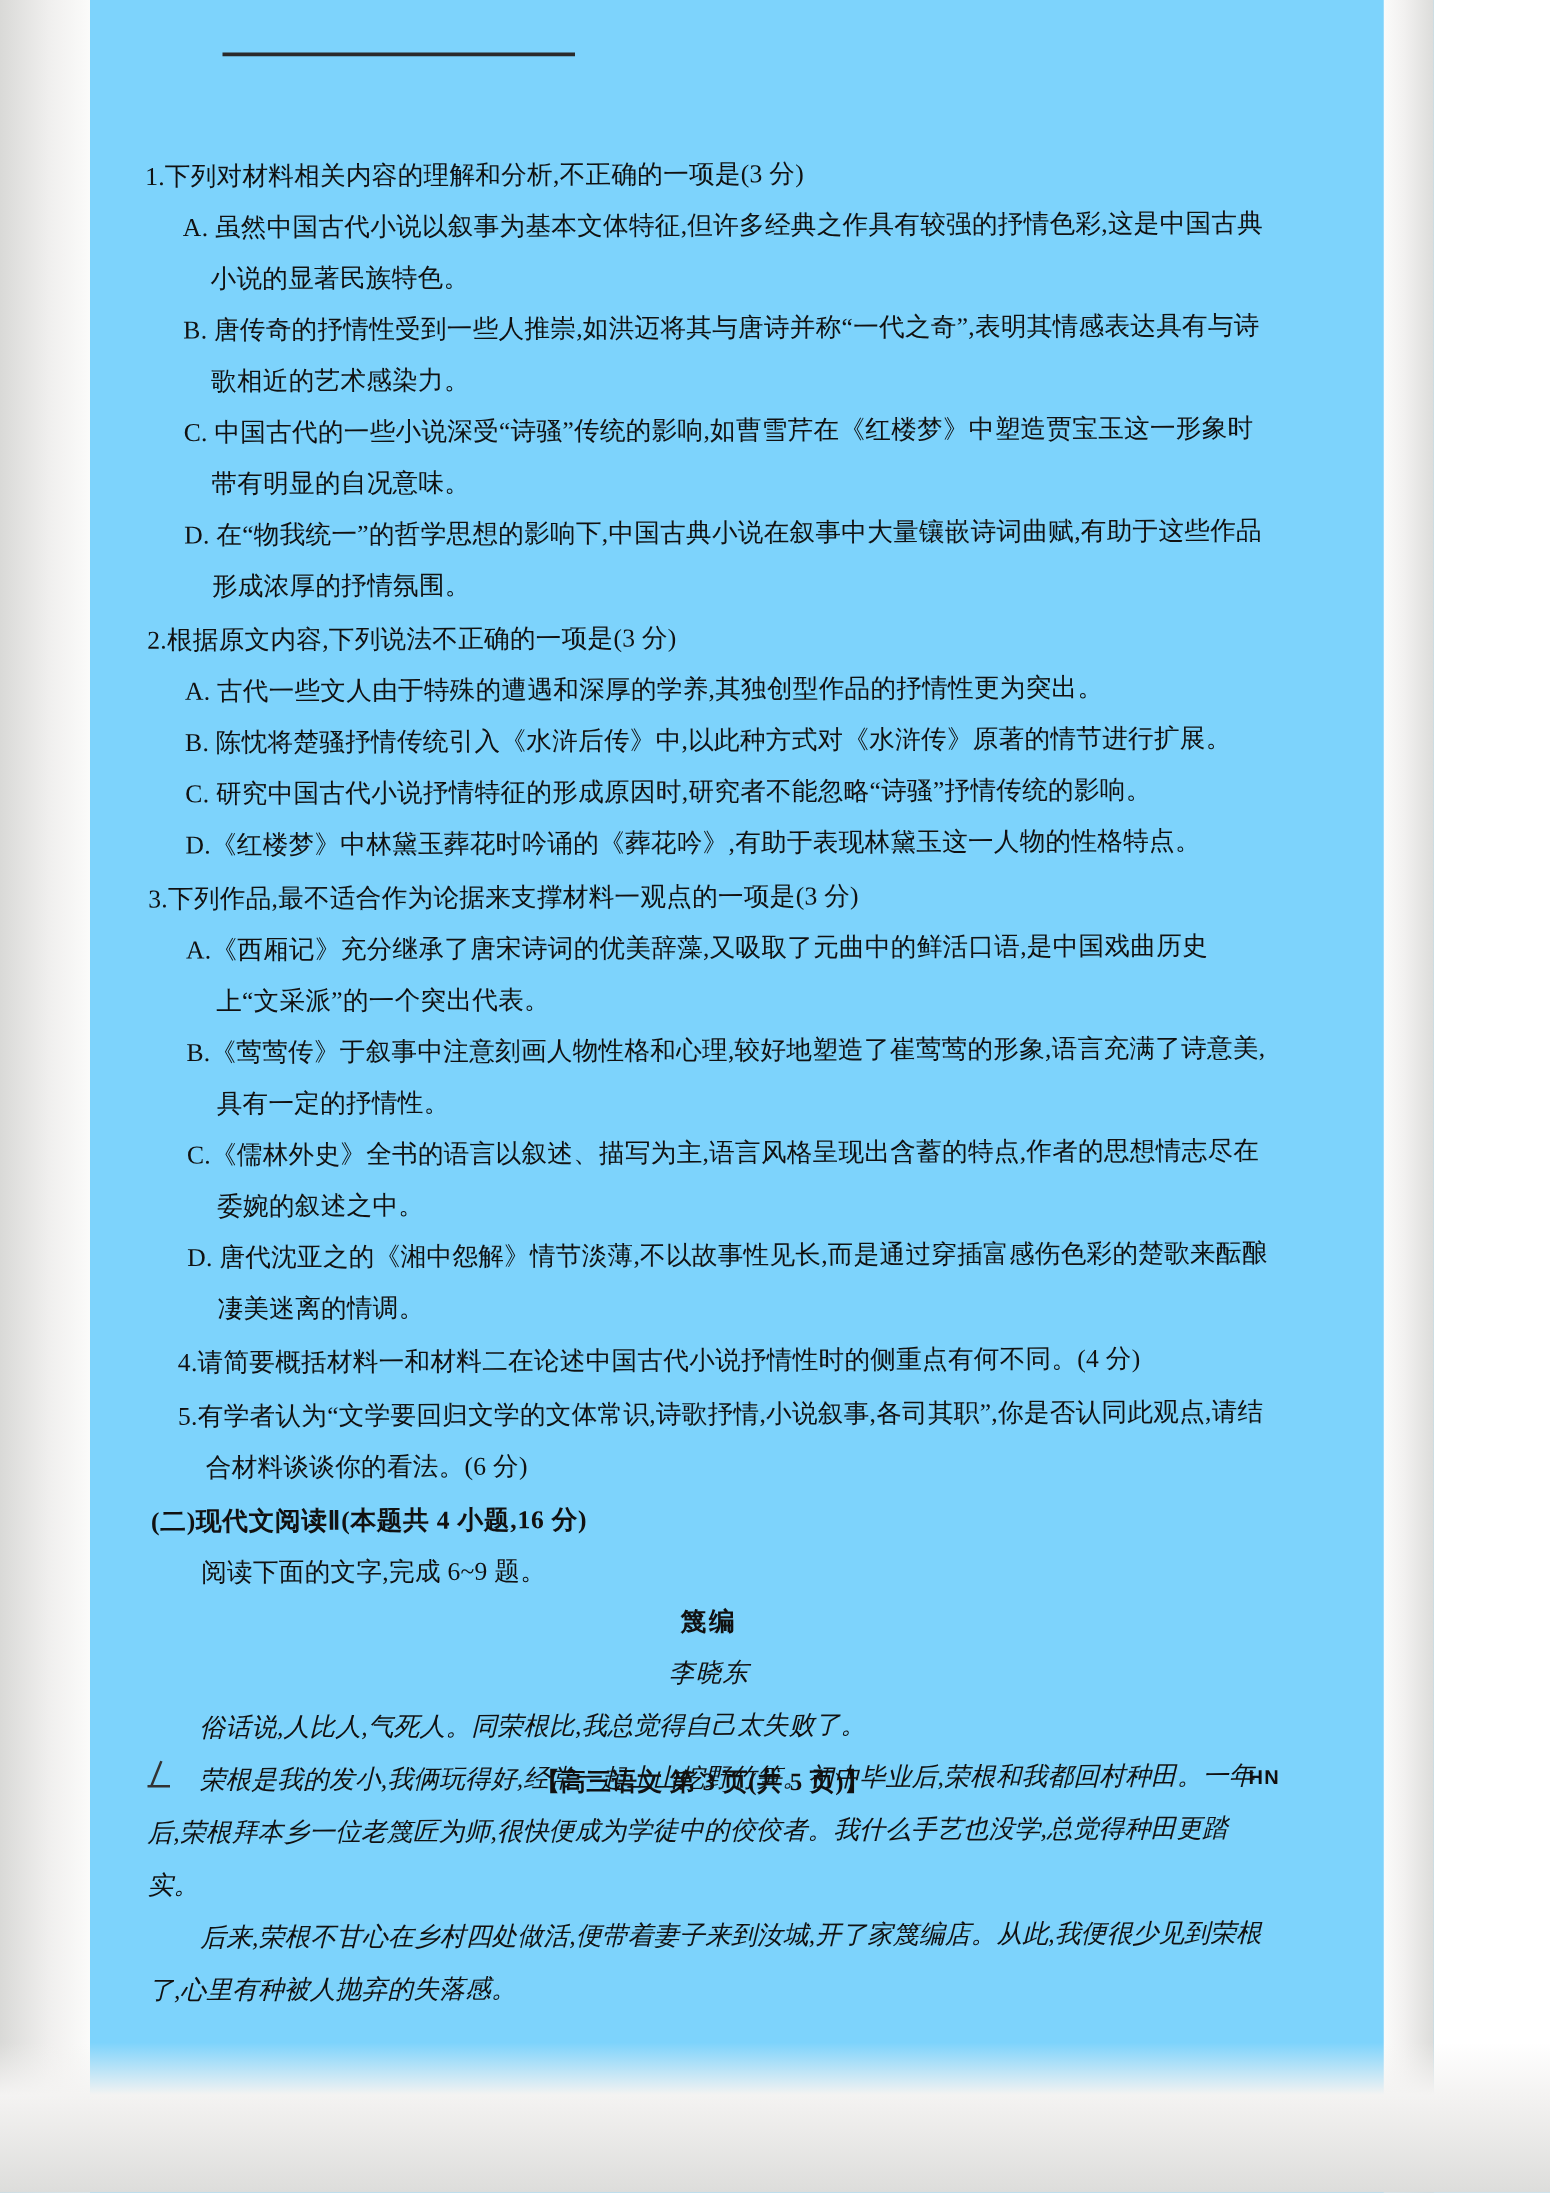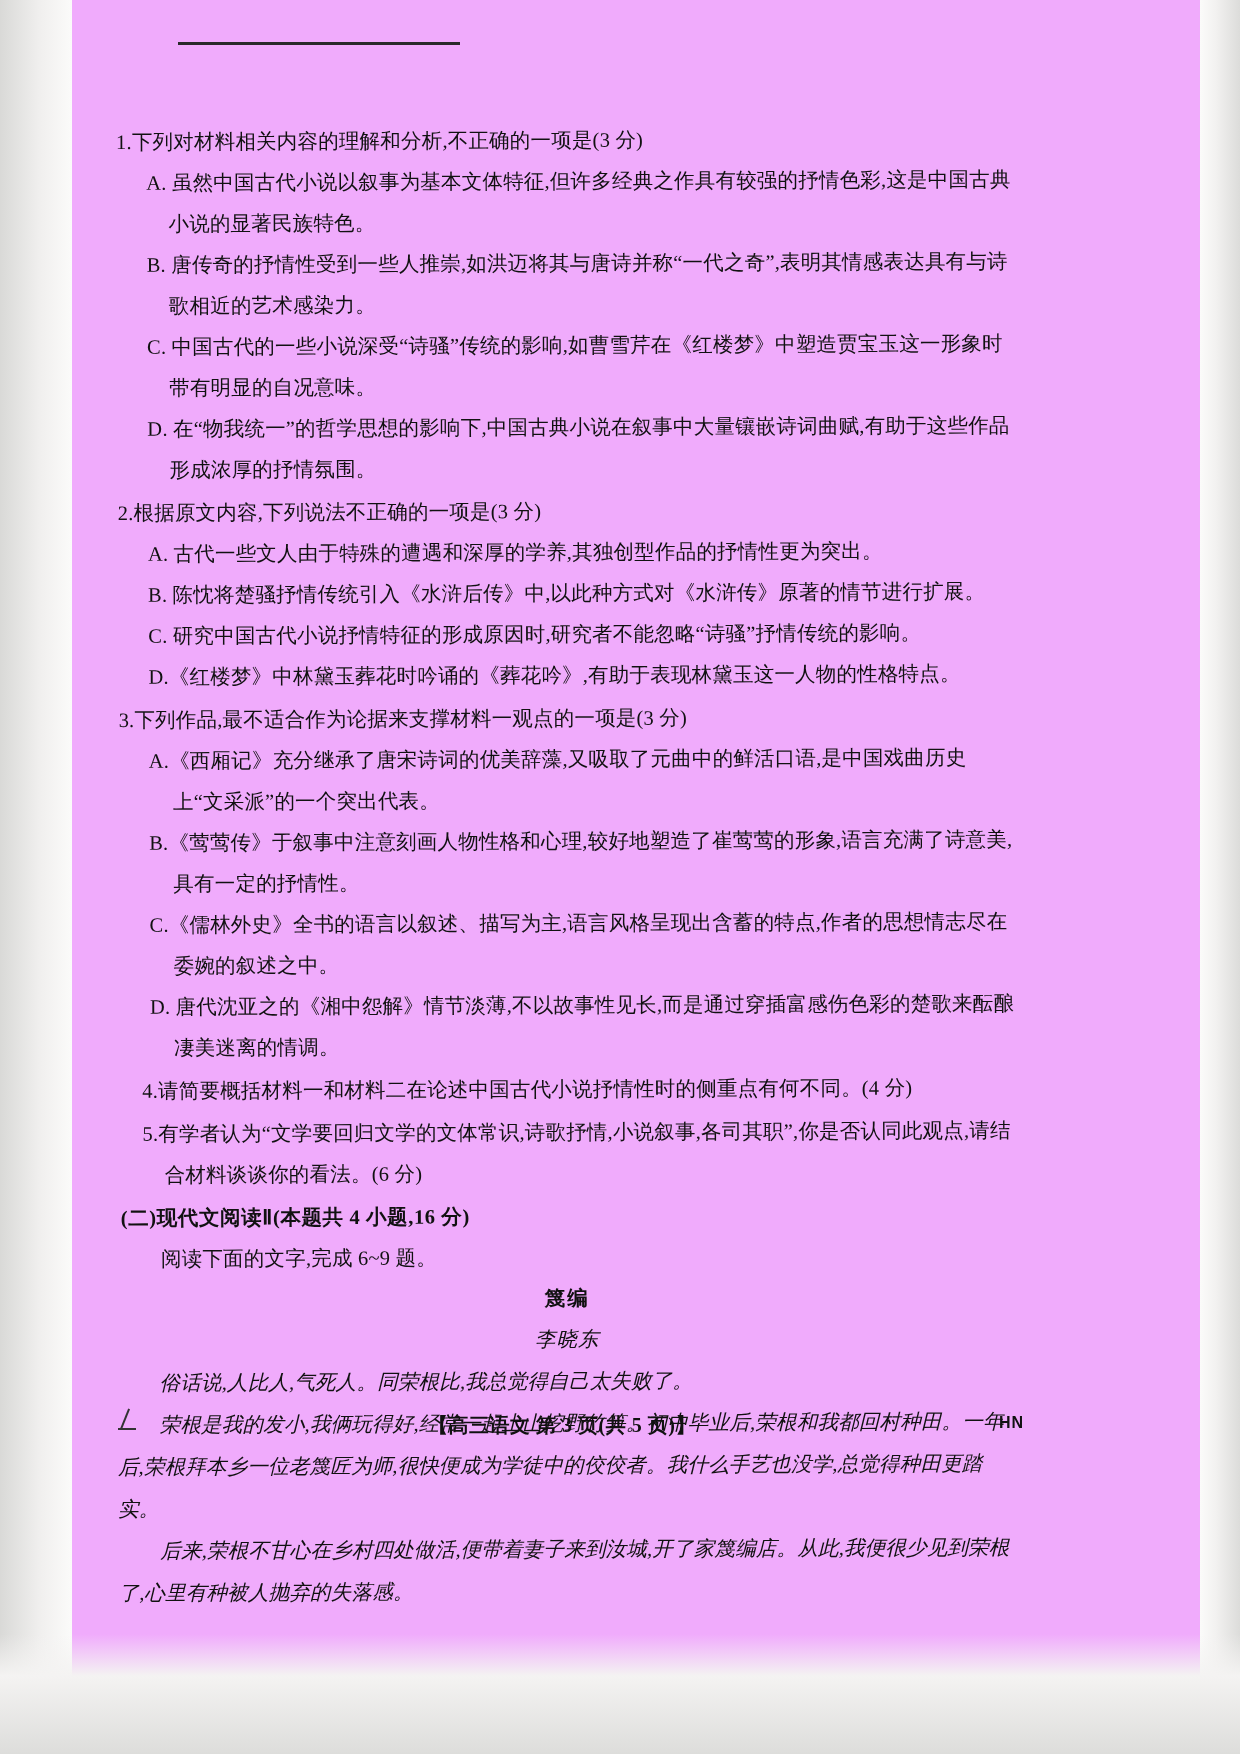--- a/index.html
+++ b/index.html
@@ -11,23 +11,24 @@
     height: 1754px;
     background: #ffffff;
     font-family: "Liberation Serif", serif;
     color: #111;
     position: relative;
     overflow: hidden;
   }
   .page {
     position: absolute;
     left: 0; top: 0;
-    width: 1240px;
+    width: 1114px;
     height: 1754px;
-    background: #f0abfc;
+    background: #7dd3fc;
+    padding-left: 33px;
   }
   
   .scan-left-edge {
     position: absolute;
     left: 0; top: 0;
     width: 72px; height: 1754px;
     background: linear-gradient(to right, #d9d9d7 0%, #f0efee 55%, #fbfbfa 100%);
   }
   .scan-right-edge {
     position: absolute;

